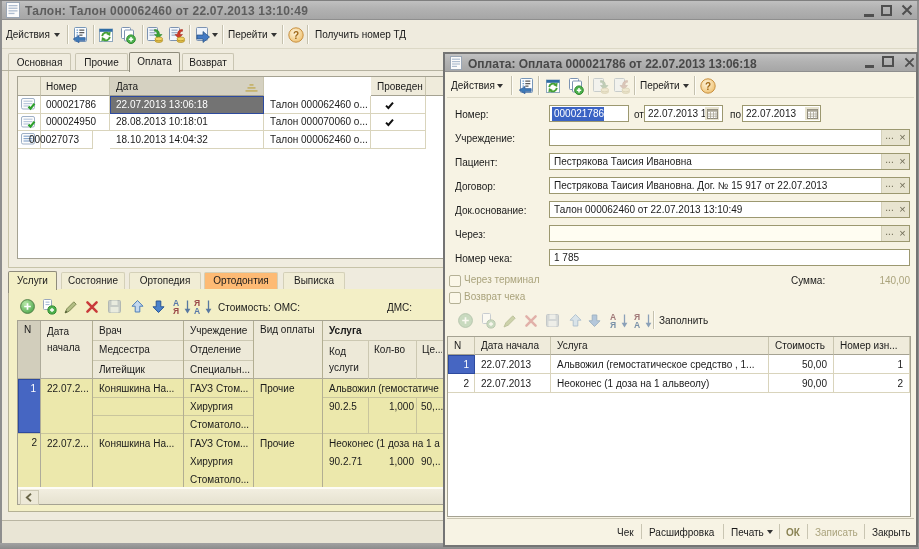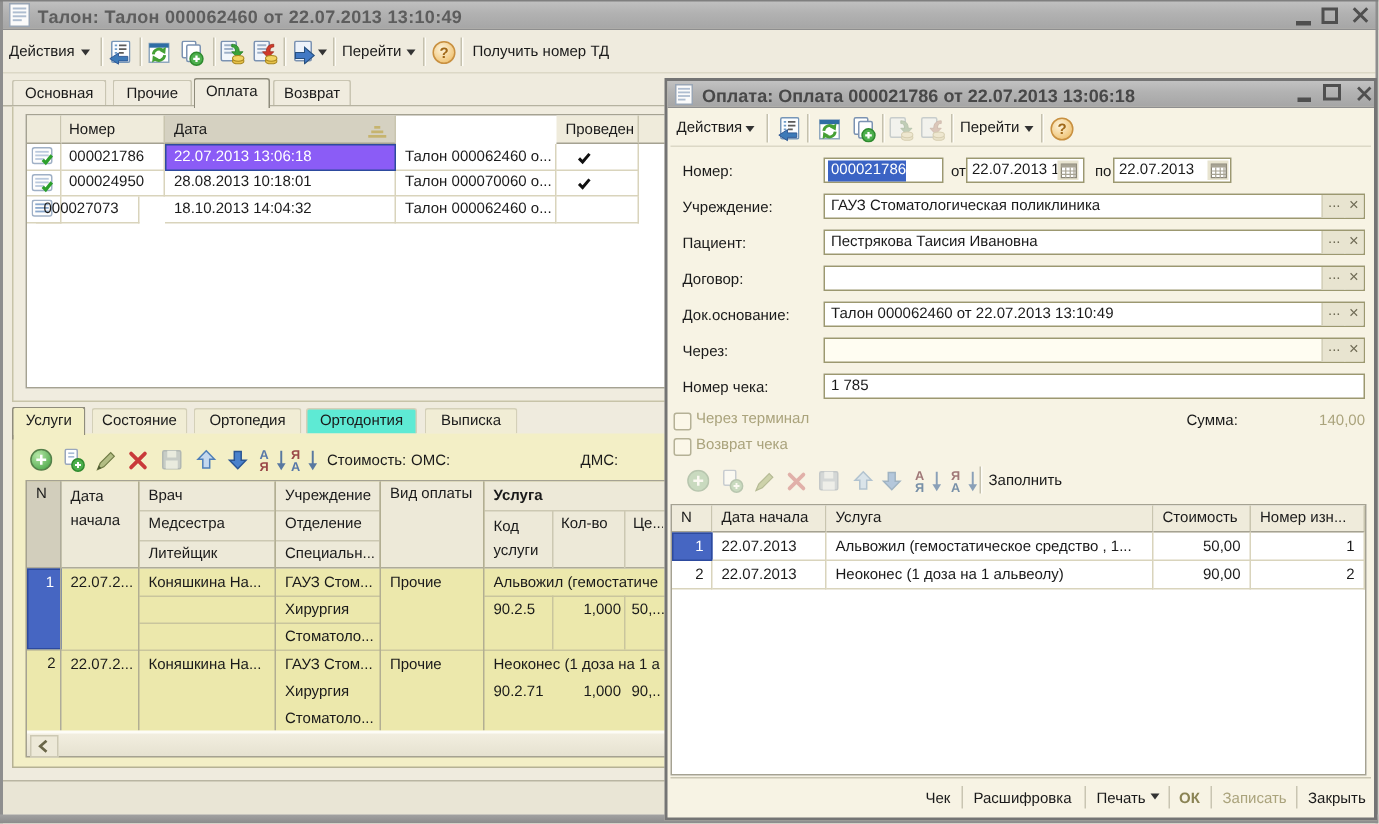--- a/index.html
+++ b/index.html
@@ -125,21 +125,21 @@
   <div class="a cW" style="left:0;top:19px;width:23px;height:18px">
     <svg style="margin:2px 0 0 3px" width="15" height="13" viewBox="0 0 15 13">
         <rect x="0.5" y="0.5" width="13" height="10.5" rx="1.5" fill="#fdfdfd" stroke="#9fb0c6"></rect>
         <rect x="2.5" y="2.6" width="9" height="1.2" fill="#bac9dd"></rect>
         <rect x="2.5" y="5" width="9" height="1.2" fill="#bac9dd"></rect>
         <rect x="2.5" y="7.4" width="6" height="1.2" fill="#bac9dd"></rect>
         <path d="M7.5 8.6 L9.5 10.6 L13.5 5.6" fill="none" stroke="#2ca02c" stroke-width="2.2"></path>
       </svg>
   </div>
   <div class="a cW nw" style="left:23px;top:19px;width:69px;height:18px;padding:3px 0 0 5px">000021786</div>
-  <div class="a" style="left:92px;top:19px;width:154px;height:18px;background:#8b5cf6;border:1px solid #2d4a9e;box-sizing:border-box;color:#fff;padding:2px 0 0 5px">22.07.2013 13:06:18</div>
+  <div class="a" style="left:92px;top:19px;width:154px;height:18px;background:#737373;border:1px solid #2d4a9e;box-sizing:border-box;color:#fff;padding:2px 0 0 5px">22.07.2013 13:06:18</div>
   <div class="a cW nw" style="left:246px;top:19px;width:107px;height:18px;padding:3px 0 0 6px">Талон 000062460 о...</div>
   <div class="a cW" style="left:353px;top:19px;width:55px;height:18px"><svg style="margin:5px 0 0 14px" width="9" height="9" viewBox="0 0 9 9">
         <path d="M1 4.6 L3.4 7 L8 1.6" fill="none" stroke="#111" stroke-width="2"></path>
       </svg></div>
   <div class="a cW" style="left:0;top:37px;width:23px;height:17px">
     <svg style="margin:2px 0 0 3px" width="15" height="13" viewBox="0 0 15 13">
         <rect x="0.5" y="0.5" width="13" height="10.5" rx="1.5" fill="#fdfdfd" stroke="#9fb0c6"></rect>
         <rect x="2.5" y="2.6" width="9" height="1.2" fill="#bac9dd"></rect>
         <rect x="2.5" y="5" width="9" height="1.2" fill="#bac9dd"></rect>
         <rect x="2.5" y="7.4" width="6" height="1.2" fill="#bac9dd"></rect>
@@ -161,21 +161,21 @@
       </svg>
   </div>
   <div class="a cW nw" style="left:6px;top:54px;width:69px;height:18px;padding:3px 14px 0 5px">000027073</div>
   <div class="a cW nw" style="left:92px;top:54px;width:154px;height:18px;padding:3px 0 0 6px">18.10.2013 14:04:32</div>
   <div class="a cW nw" style="left:246px;top:54px;width:107px;height:18px;padding:3px 0 0 6px">Талон 000062460 о...</div>
   <div class="a cW" style="left:353px;top:54px;width:55px;height:18px"></div>
 </div>
 
 <div class="tab" style="left:61px;top:272px;width:62px;height:16px;line-height:16px;border-color:#d4d0b8;background:#F1EDD5">Состояние</div>
 <div class="tab" style="left:129px;top:272px;width:70px;height:16px;line-height:16px;border-color:#d4d0b8;background:#F1EDD5">Ортопедия</div>
-<div class="tab" style="left:204px;top:272px;width:72px;height:16px;line-height:16px;border-color:#d4d0b8;background:#5eead4">Ортодонтия</div>
+<div class="tab" style="left:204px;top:272px;width:72px;height:16px;line-height:16px;border-color:#d4d0b8;background:#fdba74">Ортодонтия</div>
 <div class="tab" style="left:283px;top:272px;width:60px;height:16px;line-height:16px;border-color:#d4d0b8;background:#F1EDD5">Выписка</div>
 <div class="tab" style="left:8px;top:271px;width:47px;height:18px;line-height:17px;background:#F3EFC6;border-color:#8f8c7c;z-index:2">Услуги</div>
 
 <div class="a" style="left:8px;top:289px;width:903px;height:223px;background:#F3EFC6;border:1px solid #b5b194;border-top:none;box-sizing:border-box"></div>
 <div class="a" style="left:8px;top:289px;width:1px;height:4px;background:#8f8c7c"></div>
 
 <svg class="a" style="left:20px;top:299px" width="15" height="15" viewBox="0 0 15 15">
     <defs>
       <radialGradient id="gg" cx="0.35" cy="0.3" r="0.9">
         <stop offset="0" stop-color="#b8e8a8"></stop>
@@ -395,30 +395,30 @@
     <div class="a ib" style="left:62px;top:1px;width:14px;height:13px">
       <svg style="margin-top:1px" width="11" height="11" viewBox="0 0 11 11">
           <rect x="0.5" y="1.5" width="10" height="9" fill="#fff" stroke="#8a8678"></rect>
           <rect x="0.5" y="1.5" width="10" height="2.2" fill="#a8a494"></rect>
           <path d="M3.5 3.7 v7 M6.5 3.7 v7 M9 3.7 v7 M0.5 6 h10 M0.5 8.2 h10" stroke="#a8a494" stroke-width="0.8"></path>
         </svg>
     </div>
   </div>
 
   <div class="a inp" style="left:104px;top:75px;width:361px;height:17px">
-    <div class="a nw" style="left:4px;top:2px;width:325px">ГАУЗ Стоматологическая поликлиника</div>
     <div class="a ib" style="left:331px;top:0;width:15px;height:15px;line-height:12px;border-left:1px solid #d4d0ba">...</div>
     <div class="a ib" style="left:346px;top:0;width:13px;height:15px;line-height:14px;font-size:11px">×</div>
   </div>
   <div class="a inp" style="left:104px;top:99px;width:361px;height:17px">
     <div class="a nw" style="left:4px;top:2px;width:325px">Пестрякова Таисия Ивановна</div>
     <div class="a ib" style="left:331px;top:0;width:15px;height:15px;line-height:12px;border-left:1px solid #d4d0ba">...</div>
     <div class="a ib" style="left:346px;top:0;width:13px;height:15px;line-height:14px;font-size:11px">×</div>
   </div>
   <div class="a inp" style="left:104px;top:123px;width:361px;height:17px">
+    <div class="a nw" style="left:4px;top:2px;width:325px">Пестрякова Таисия Ивановна. Дог. № 15 917 от 22.07.2013</div>
     <div class="a ib" style="left:331px;top:0;width:15px;height:15px;line-height:12px;border-left:1px solid #d4d0ba">...</div>
     <div class="a ib" style="left:346px;top:0;width:13px;height:15px;line-height:14px;font-size:11px">×</div>
   </div>
   <div class="a inp" style="left:104px;top:147px;width:361px;height:17px">
     <div class="a nw" style="left:4px;top:2px;width:325px">Талон 000062460 от 22.07.2013 13:10:49</div>
     <div class="a ib" style="left:331px;top:0;width:15px;height:15px;line-height:12px;border-left:1px solid #d4d0ba">...</div>
     <div class="a ib" style="left:346px;top:0;width:13px;height:15px;line-height:14px;font-size:11px">×</div>
   </div>
   <div class="a inp" style="left:104px;top:171px;width:361px;height:17px;background:#fffdf2">
     <div class="a ib" style="left:331px;top:0;width:15px;height:15px;line-height:12px;border-left:1px solid #d4d0ba">...</div>

